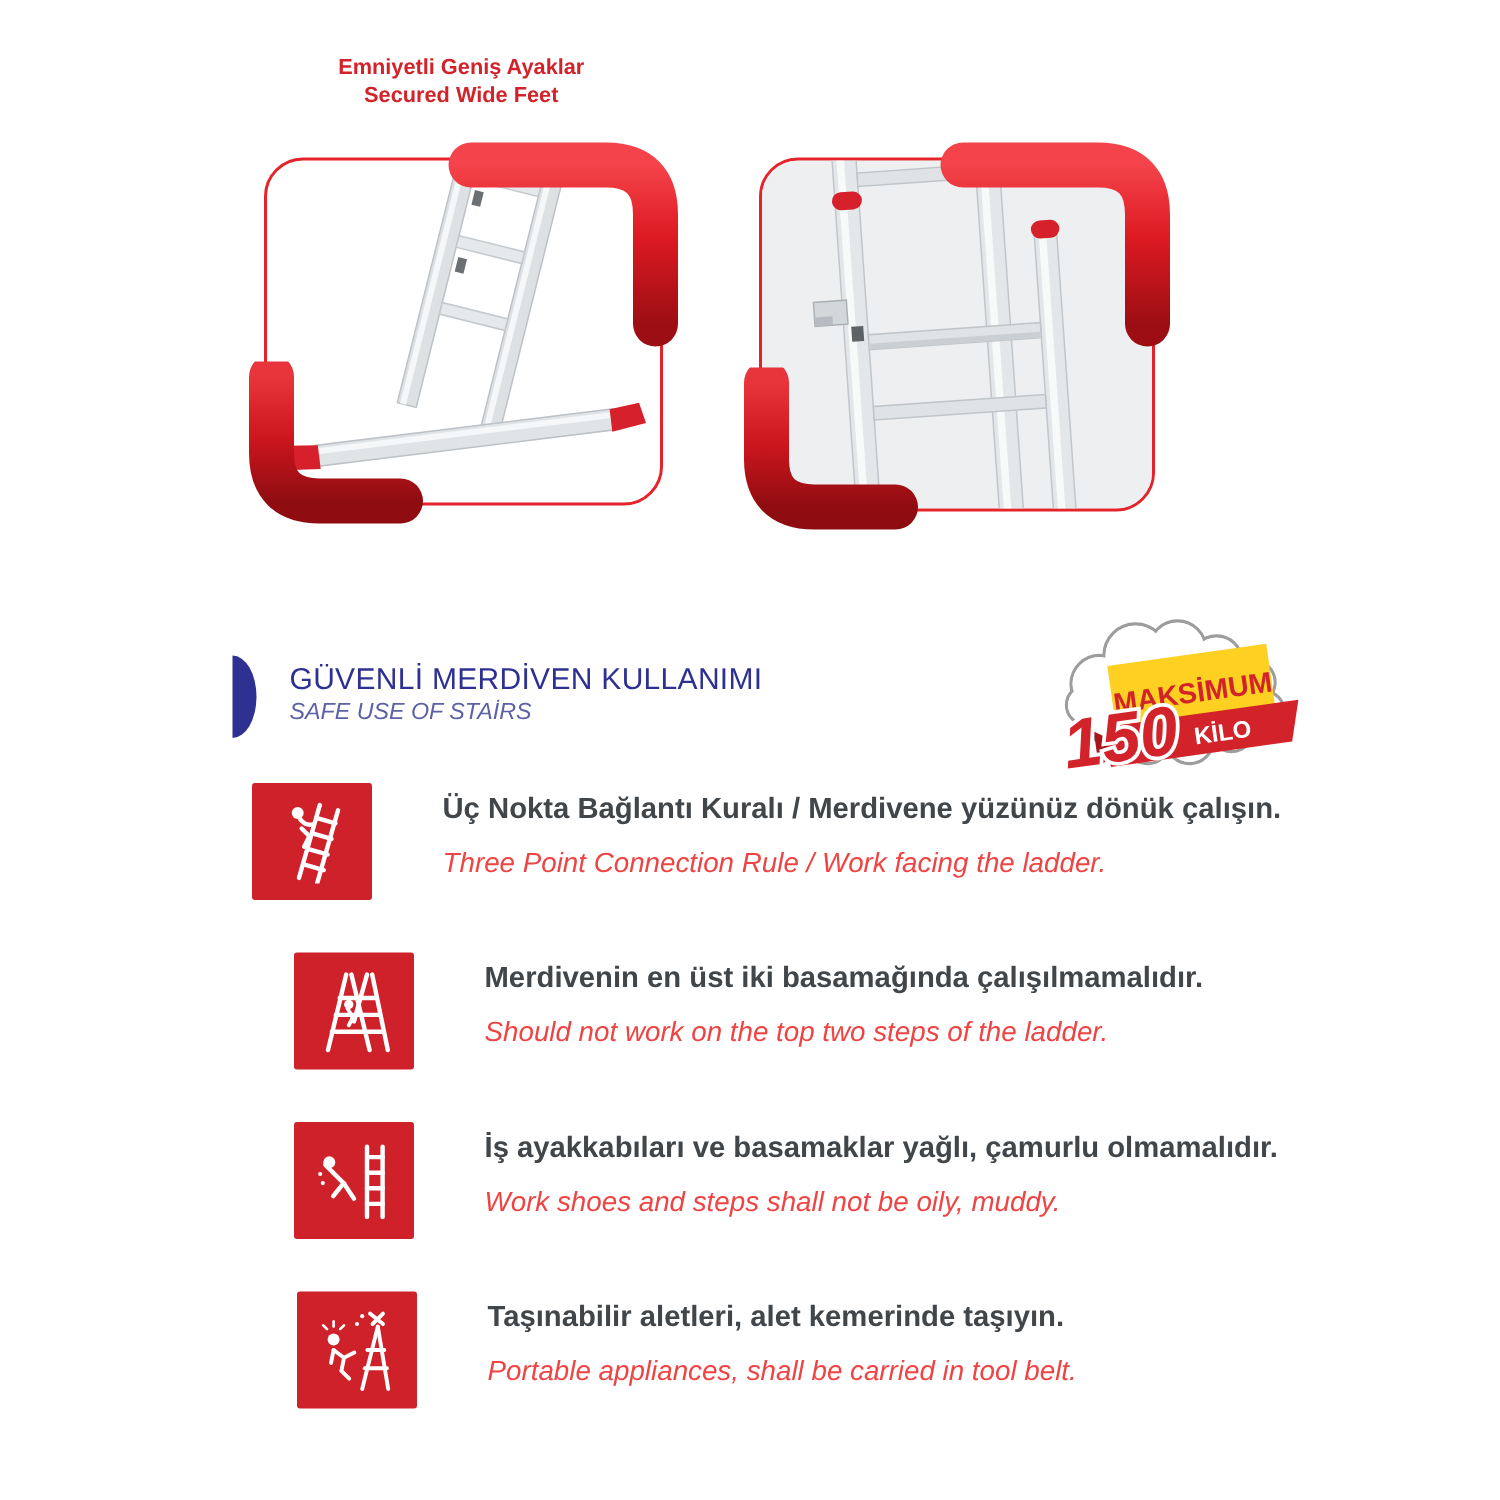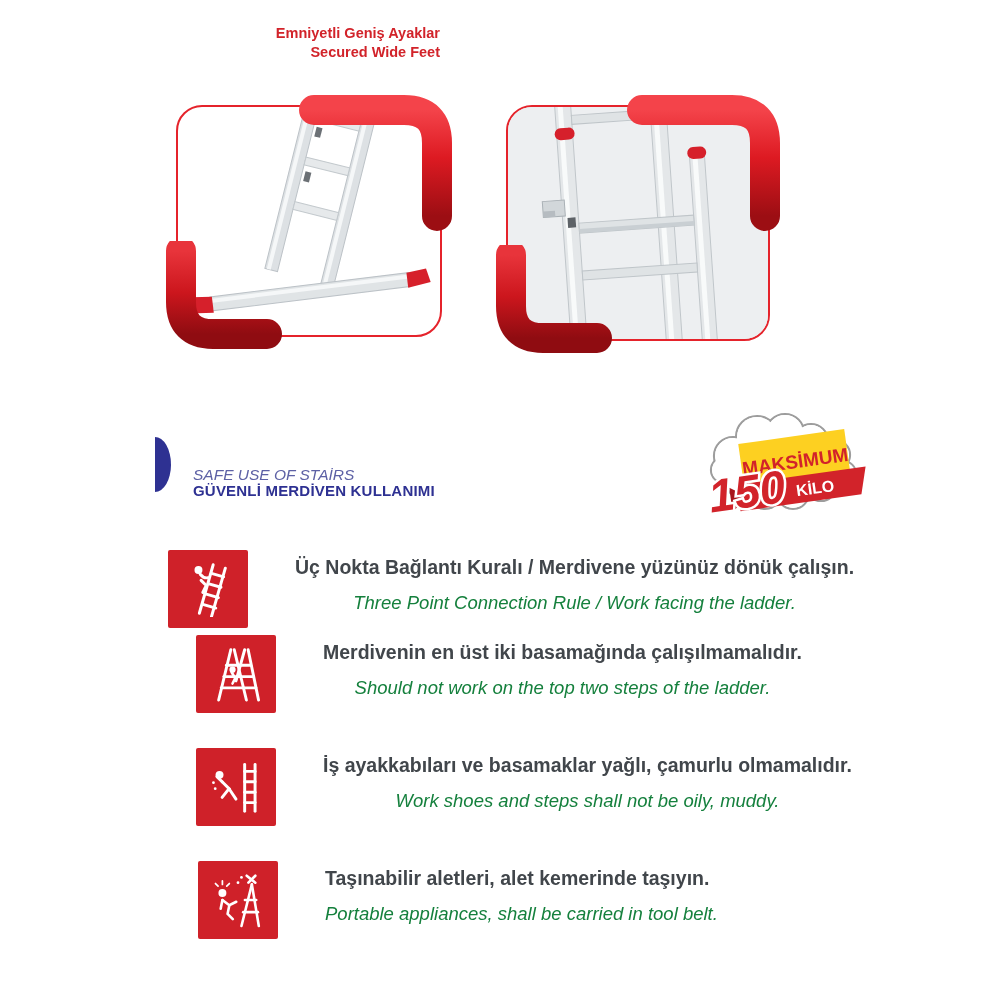--- a/index.html
+++ b/index.html
@@ -2,49 +2,49 @@
 <html><head>
 <meta charset="utf-8">
 <style>
   html,body{margin:0;padding:0;background:#fff;}
   .page{
     position:relative;width:1000px;height:1000px;background:#ffffff;
     font-family:"Liberation Sans",sans-serif;overflow:hidden;
   }
   
   .caption{position:absolute;text-align:center;color:#d2232a;font-size:14.5px;line-height:19px;font-weight:600;}
-  .caption-left{left:175px;top:24px;width:265px;text-align:right;}
+  .caption-left{left:175px;top:36px;width:265px;}
   .caption-right{left:505px;top:36px;width:265px;}
   
   .card{position:absolute;border:2px solid #e5232b;border-radius:26px;}
   .card-left{left:176px;top:105px;width:262px;height:228px;background:#ffffff;}
   .card-right{left:506px;top:105px;width:260px;height:232px;background:#edeff1;}
   .card .photo{position:absolute;left:0;top:0;width:100%;height:100%;border-radius:24px;overflow:hidden;}
   .bracket{position:absolute;pointer-events:none;}
   .bracket-tr{right:-14px;top:-14px;width:160px;height:140px;}
   .bracket-bl{left:-14px;bottom:-16px;width:120px;height:110px;}
   
   .section-mark{
     position:absolute;left:155px;top:437px;width:16px;height:55px;background:#2e3192;
     border-radius:0 100% 100% 0 / 0 50% 50% 0;
   }
-  .section-title{position:absolute;left:193px;top:442px;color:#2e3192;font-size:15px;font-weight:bold;letter-spacing:.2px;margin-top:40px;}
+  .section-title{position:absolute;left:193px;top:442px;color:#2e3192;font-size:20px;font-weight:normal;letter-spacing:.2px;}
   .section-subtitle{position:absolute;left:193px;top:466px;color:#5d61a5;font-size:15.5px;font-weight:normal;font-style:italic;}
   
   .badge{position:absolute;left:697px;top:406px;width:172px;height:115px;}
   
   .rule{position:absolute;left:168px;width:700px;height:80px;display:flex;align-items:flex-start;}
-  .rule-1{top:550px;} .rule-2{top:635px;padding-left:28px;} .rule-3{top:748px;margin-left:28px;} .rule-4{top:861px;padding-left:30px;}
+  .rule-1{top:522px;} .rule-2{top:635px;padding-left:28px;} .rule-3{top:748px;margin-left:28px;} .rule-4{top:861px;padding-left:30px;}
   .rule-icon{
     width:80px;height:78px;background:#cf2129;border-radius:2px;flex:0 0 auto;
     display:flex;align-items:center;justify-content:center;
   }
   .rule-texts{margin-left:47px;padding-top:4px;}
   .rule-tr{color:#41464b;font-size:19.5px;font-weight:600;line-height:26px;}
-  .rule-en{color:#15803d;font-size:18.5px;font-style:italic;margin-top:11px;line-height:24px;text-align:center;}
+  .rule-en{color:#ef4444;font-size:18.5px;font-style:italic;margin-top:11px;line-height:24px;}
 </style>
 </head>
 <body>
 
 <div class="page">
 
   <div class="caption caption-left">
     <div>Emniyetli Geniş Ayaklar</div>
     <div>Secured Wide Feet</div>
   </div>

